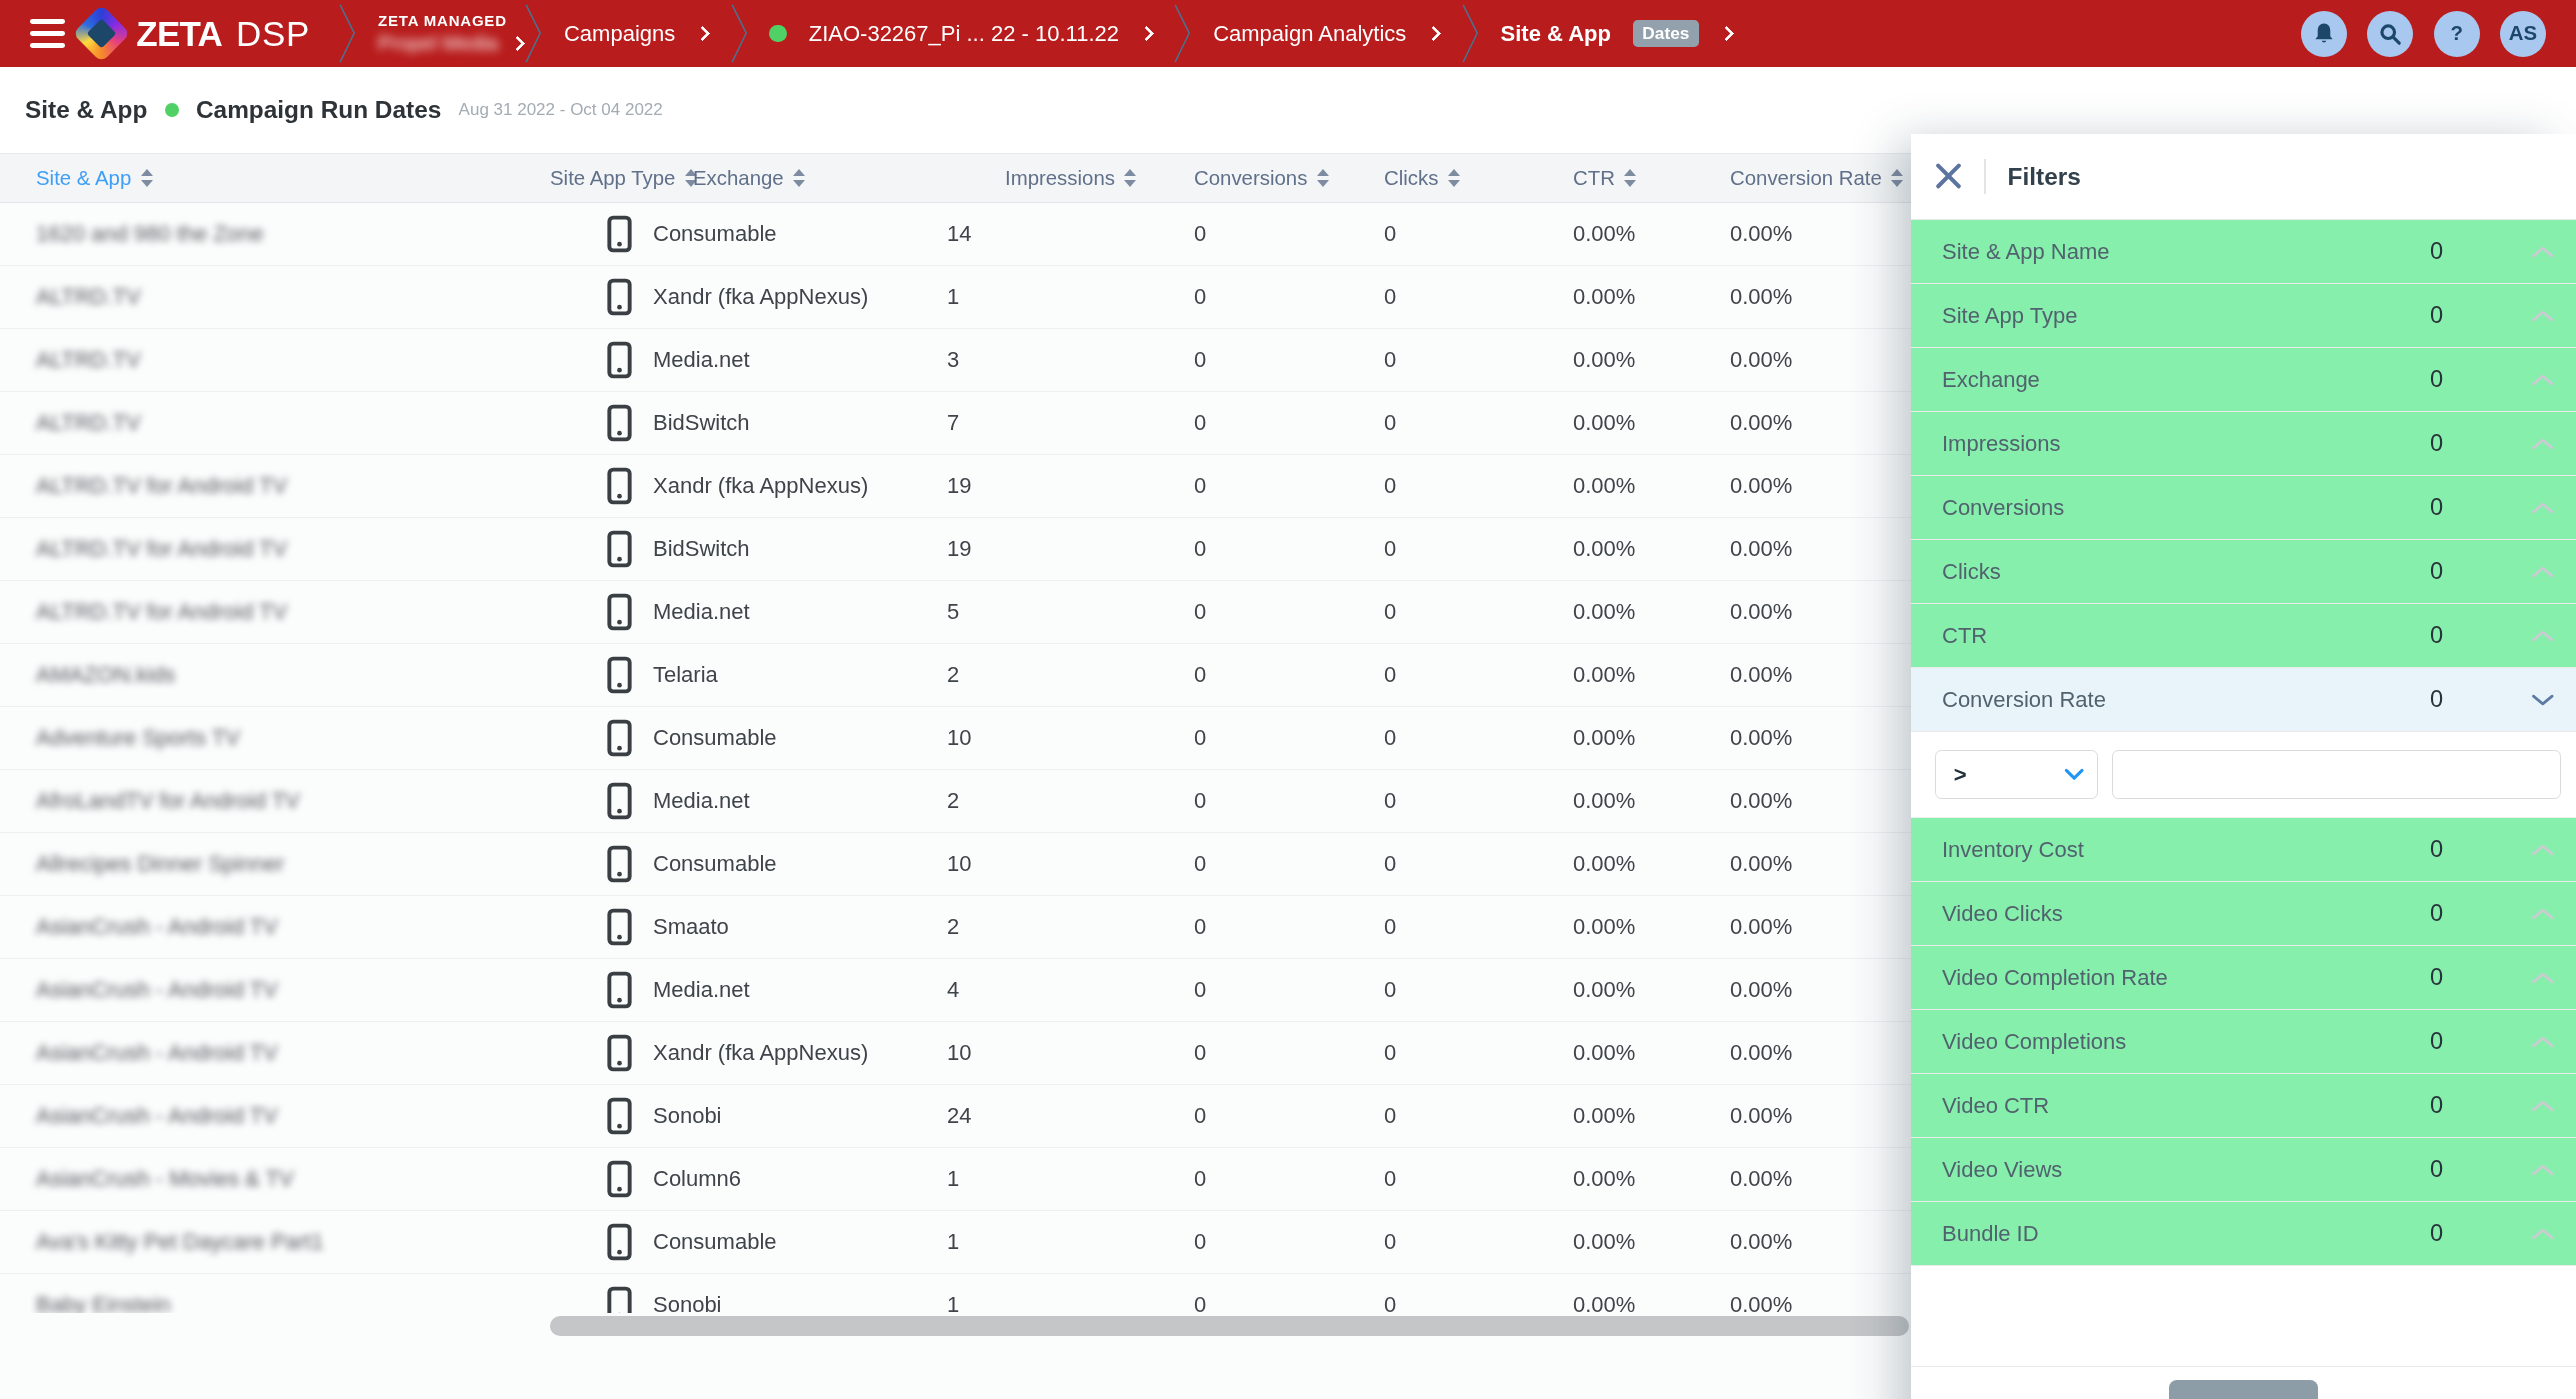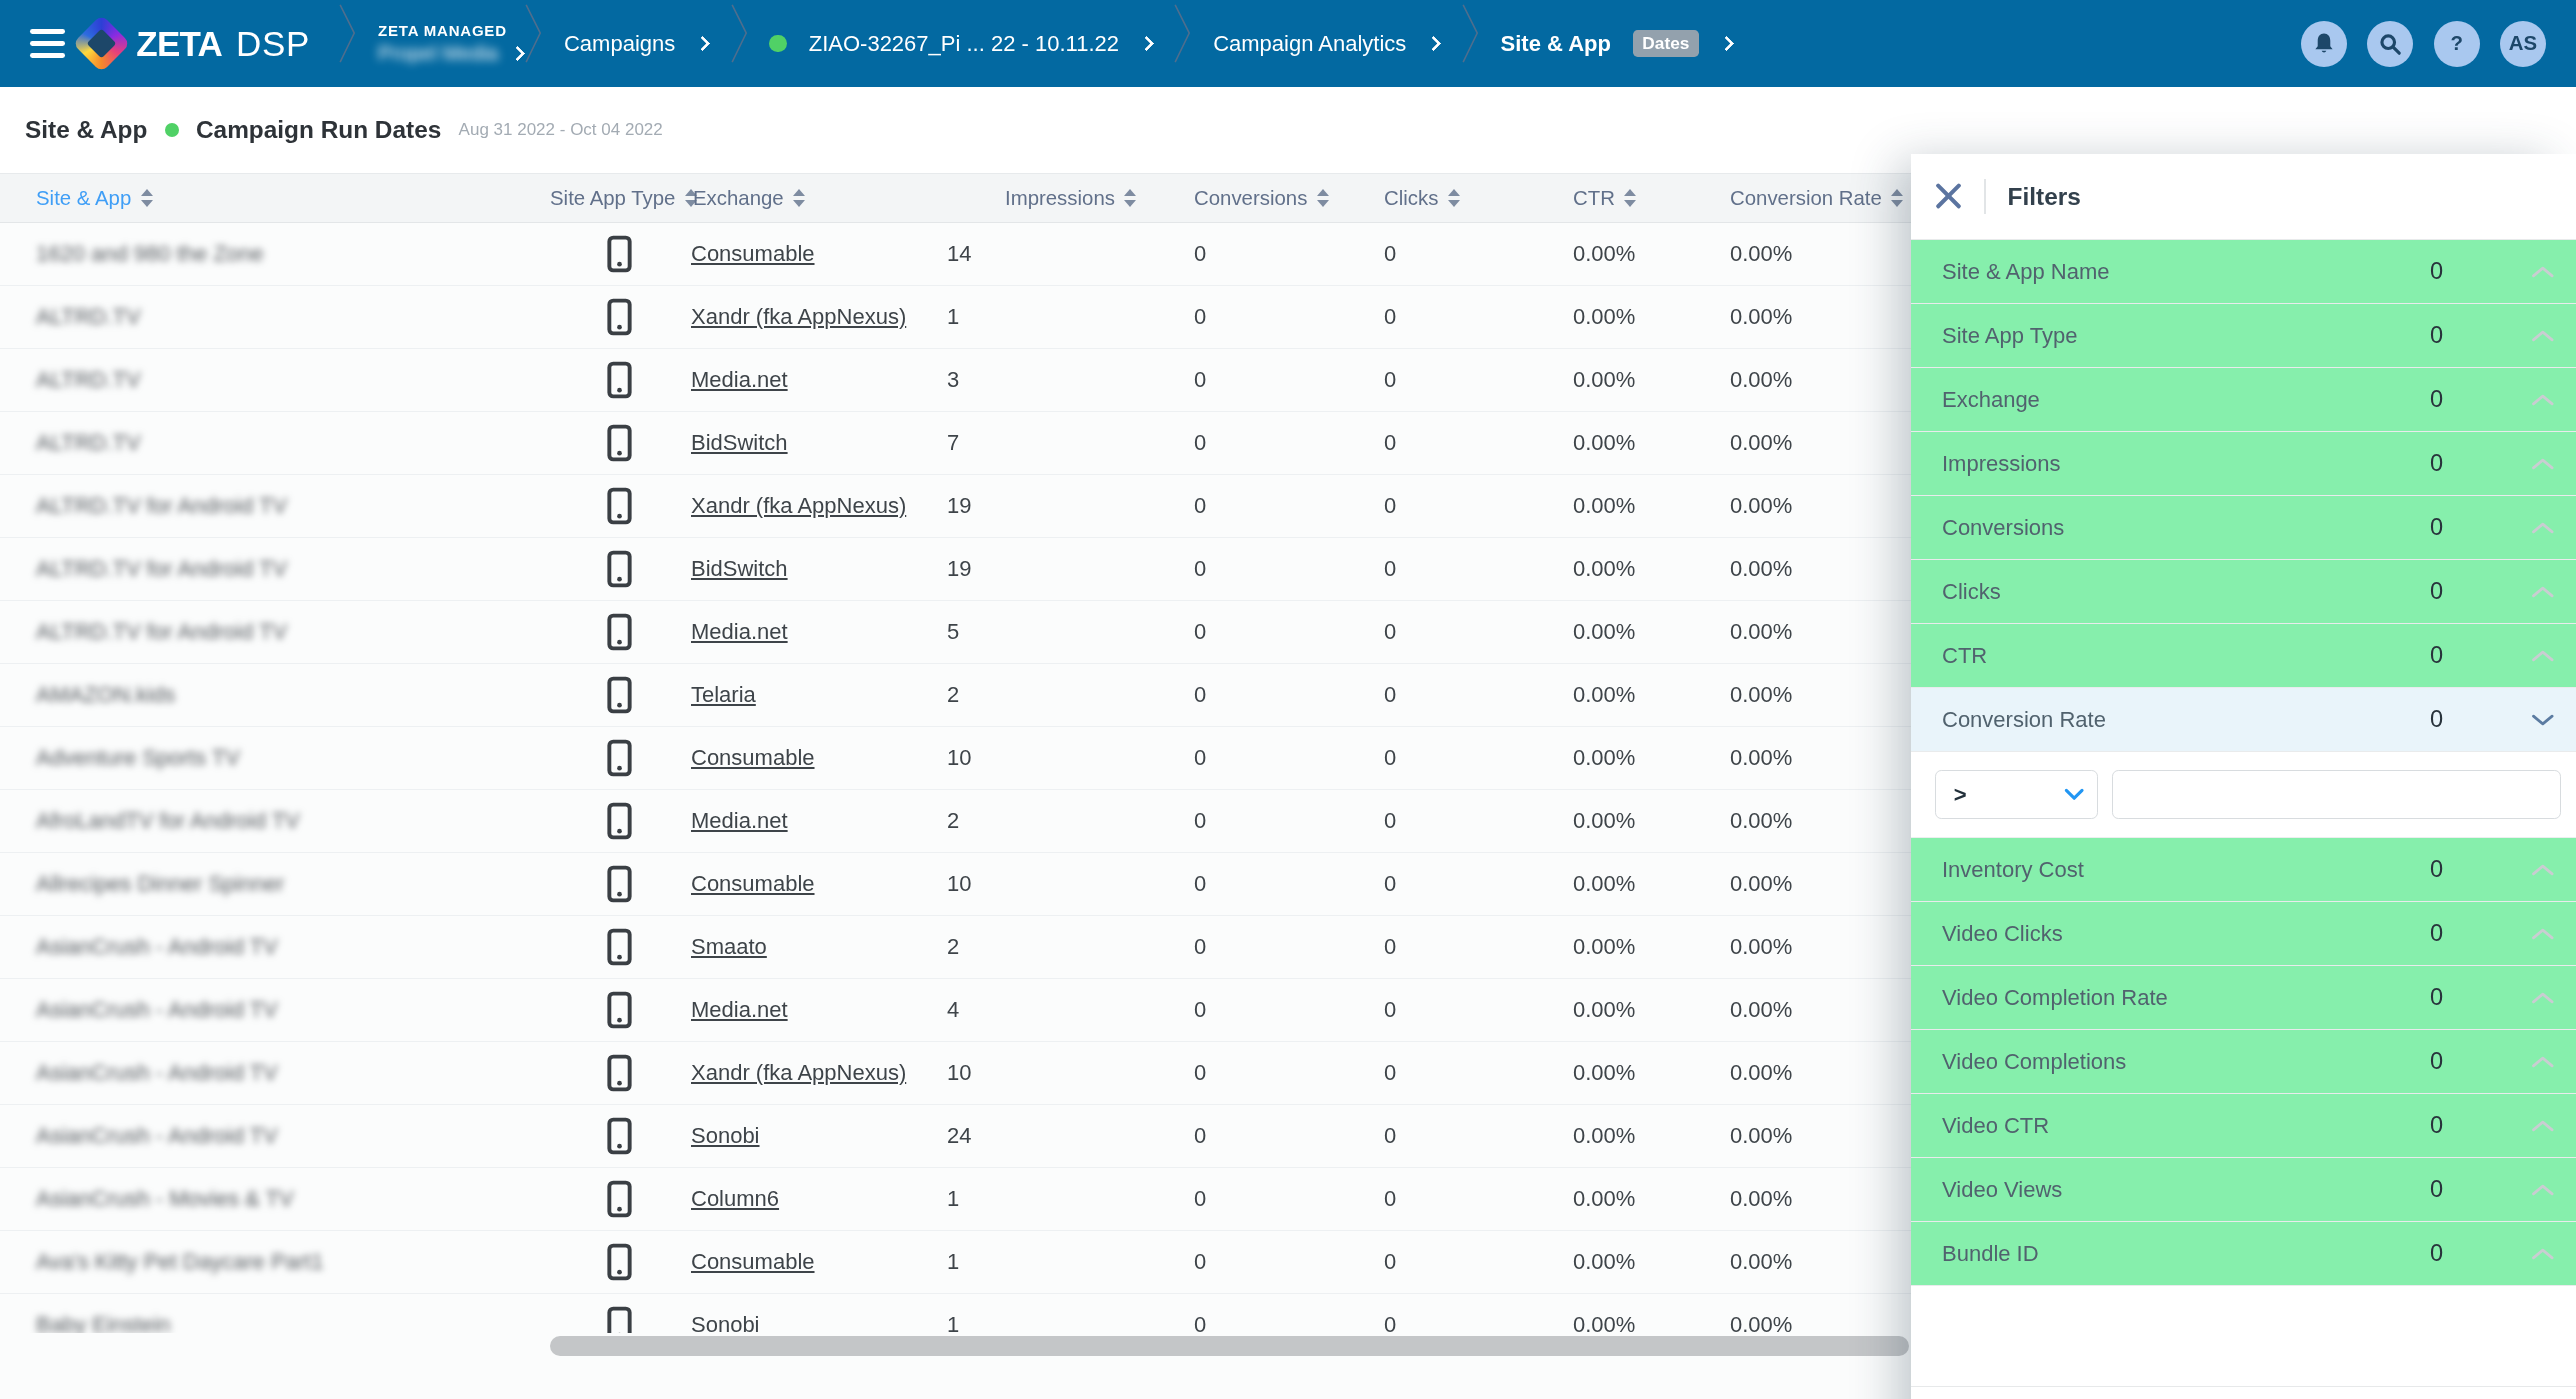--- a/index.html
+++ b/index.html
@@ -1,19 +1,19 @@
 <!DOCTYPE html>
 <html style="font-size:12.6px"><head>
 <meta charset="utf-8">
 <style>
   * { margin:0; padding:0; box-sizing:border-box; }
   html,body { width:2576px; height:1400px; font-family:"Liberation Sans", sans-serif; background:#fbfcfc; overflow:hidden; }
 
   
-  .topnav { position:relative; height:87px; background:#0369a1; display:flex; align-items:stretch; color:#fff; z-index:50; }
+  .topnav { position:relative; height:67px; background:#b91c1c; display:flex; align-items:stretch; color:#fff; z-index:50; }
   .hamburger { width:75px; display:flex; flex-direction:column; justify-content:center; gap:7px; padding-left:30px; cursor:pointer; }
   .hamburger span { width:35px; height:4.7px; background:#fff; border-radius:2.4px; }
   .brand { display:flex; align-items:center; gap:14px; padding:0 27px 0 6.3px; }
   .logo-diamond { width:41px; height:41px; transform:rotate(45deg); border-radius:7.9px;
      background:conic-gradient(from -45deg,#2d3fd6,#8a2be2,#e8417a,#f7892b,#ffd93d,#2d6cdf,#2d3fd6); position:relative; }
   .logo-diamond::after { content:""; position:absolute; inset:10.2px; background:#1d4769; border-radius:3.1px; }
   .brand-zeta { font-size:35px; font-weight:800; letter-spacing:-0.8px; }
   .brand-dsp { font-size:35px; font-weight:300; letter-spacing:0.8px; }
   .nav-sep { width:20.4px; height:67px; flex:none; }
   .crumb { display:flex; align-items:center; gap:22px; padding:0 20.4px; font-size:22px; white-space:nowrap; }
@@ -42,21 +42,21 @@
   .sort { display:inline-flex; flex-direction:column; gap:3.1px; }
   .sort i { display:block; width:0; height:0; border-left:6.3px solid transparent; border-right:6.3px solid transparent; }
   .sort i.up { border-bottom:7px solid #7e8ca1; }
   .sort i.down { border-top:7px solid #7e8ca1; }
 
   .tbody { height:1110px; overflow:hidden; }
   .row { position:relative; height:63px; background:#fbfcfc; border-bottom:1.6px solid #edf0f2; }
   .cell { position:absolute; top:0; height:100%; display:flex; align-items:center; font-size:22px; color:#3e4449; }
   .c-name  { left:36px;  color:#55595e; filter:blur(3.9px); }
   .c-type  { left:607px; }
-  .c-exch  { left:691px;text-decoration:underline; }
+  .c-exch  { left:653px; }
   .c-imp   { left:947px; }
   .c-conv  { left:1194px; }
   .c-clk   { left:1384px; }
   .c-ctr   { left:1573px; }
   .c-rate  { left:1730px; }
   .h-name  { left:36px; }
   .h-type  { left:550px; }
   .h-exch  { left:693px; }
   .h-imp   { left:1005px; }
   .h-conv  { left:1194px; }

